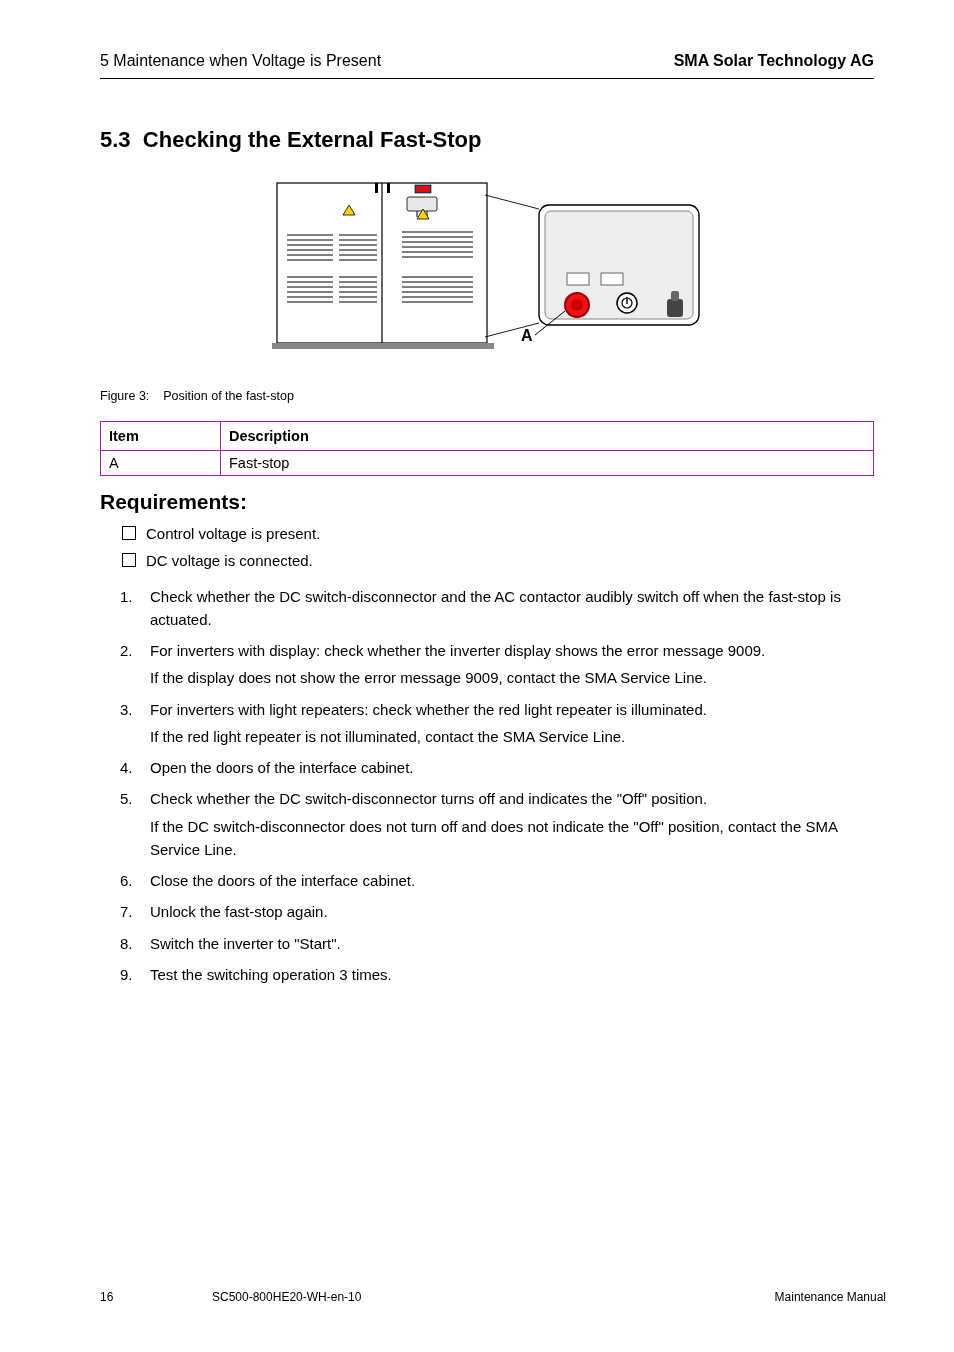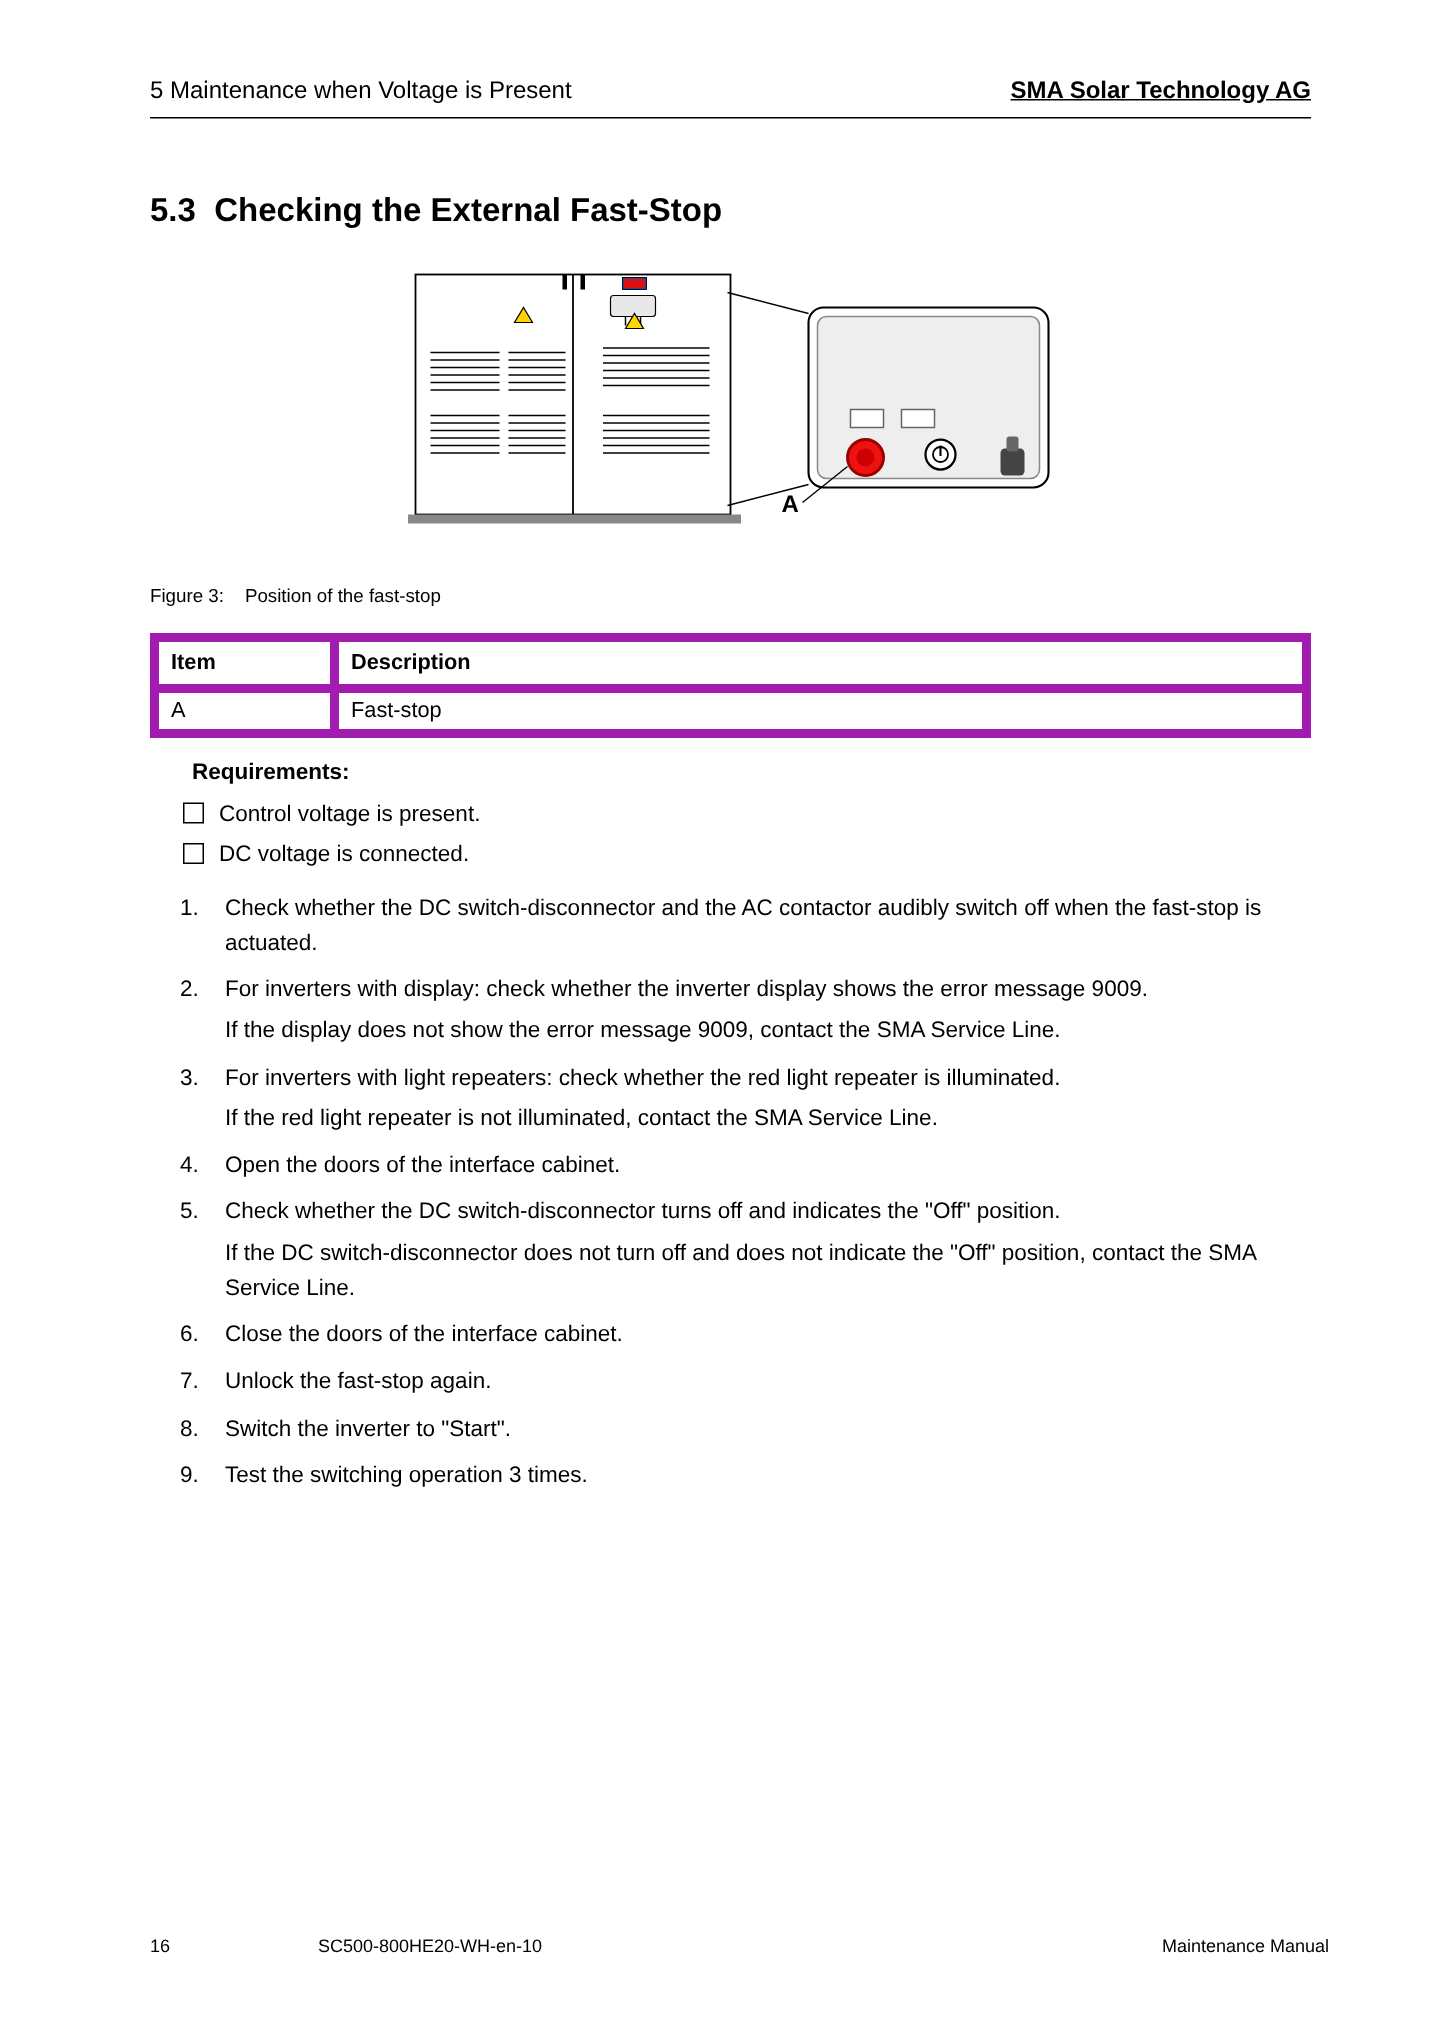--- a/index.html
+++ b/index.html
@@ -12,21 +12,21 @@
     padding: 52px 80px 0 100px;
     color: #000;
   }
   .header-row {
     display: flex;
     justify-content: space-between;
     font-size: 16px;
     margin-bottom: 8px;
   }
   .header-left { font-weight: 400; }
-  .header-right { font-weight: 700; text-decoration: underline; }
+  .header-right { font-weight: 700; }
   .header-rule {
     border: none;
     border-top: 1px solid #000;
     margin-bottom: 48px;
   }
   h1.section-title {
     font-size: 22px;
     font-weight: 700;
     margin-bottom: 24px;
   }
@@ -38,39 +38,38 @@
   .fig-caption {
     font-size: 12.5px;
     margin-bottom: 18px;
   }
   table.item-table {
     width: 100%;
     border-collapse: collapse;
     margin-bottom: 14px;
   }
   table.item-table th, table.item-table td {
-    border: 6px solid #a21caf;
+    border: 1px solid #a21caf;
     text-align: left;
     vertical-align: middle;
     font-size: 14.5px;
   }
   table.item-table th {
     font-weight: 700;
     padding: 6px 8px;
   }
   table.item-table td {
     font-weight: 400;
     padding: 4px 8px;
   }
   table.item-table .col-item { width: 120px; }
   .req-title {
-    font-size: 15px;
+    font-size: 21px;
     font-weight: 700;
     margin-bottom: 8px;
-    margin-left: 28px;
   }
   ul.checklist { list-style: none; margin-left: 22px; margin-bottom: 12px; }
   ul.checklist li {
     font-size: 15px;
     line-height: 1.55;
     position: relative;
     padding-left: 24px;
     margin-bottom: 4px;
   }
   ul.checklist li::before {

